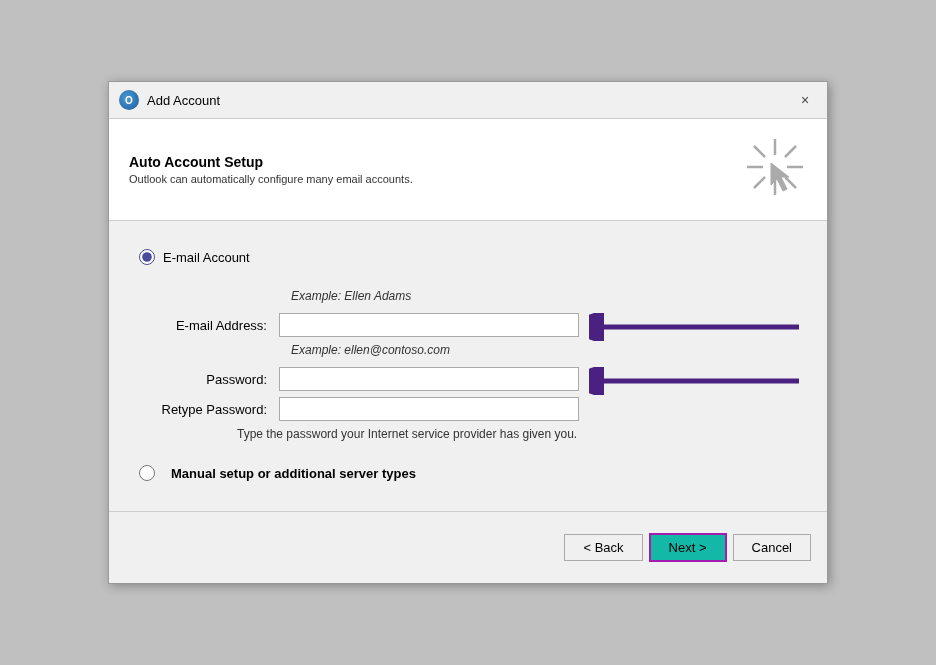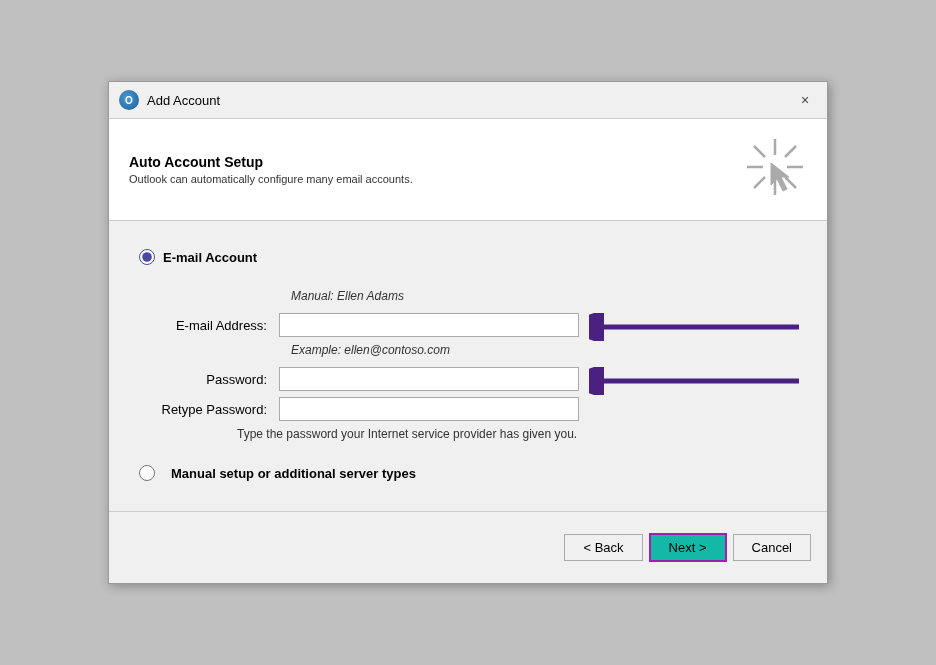--- a/index.html
+++ b/index.html
@@ -95,21 +95,21 @@
       gap: 8px;
       margin-bottom: 24px;
       margin-top: 8px;
     }
     .radio-group input[type="radio"] {
       accent-color: #4a4a9c;
       width: 16px;
       height: 16px;
     }
     .radio-label {
-      font-weight: 700;
+      font-weight: 400;
       font-size: 13px;
     }
 
     .form-section {
       padding-left: 10px;
     }
     .form-row {
       display: flex;
       align-items: center;
       margin-bottom: 6px;
@@ -235,21 +235,21 @@
 
   <div class="content">
 
     <div class="radio-group">
       <input type="radio" name="account-type" checked="" id="email-account" style="">
       <label for="email-account" class="radio-label">E-mail Account</label>
     </div>
 
     <div class="form-section">
 
-      <div class="form-hint">Manual: Ellen Adams</div>
+      <div class="form-hint">Example: Ellen Adams</div>
 
       <div class="form-row">
         <label class="form-label">E-mail Address:</label>
         <input type="text" class="form-input" value="" style="">
         <svg class="arrow-svg" width="220" height="28" style="position:absolute;left:440px;top:0;" viewBox="0 0 220 28">
           <defs>
             <marker id="arrowhead2" markerWidth="10" markerHeight="7" refX="0" refY="3.5" orient="auto">
               <polygon points="0 0, 10 3.5, 0 7" fill="#4a2080"></polygon>
             </marker>
           </defs>

